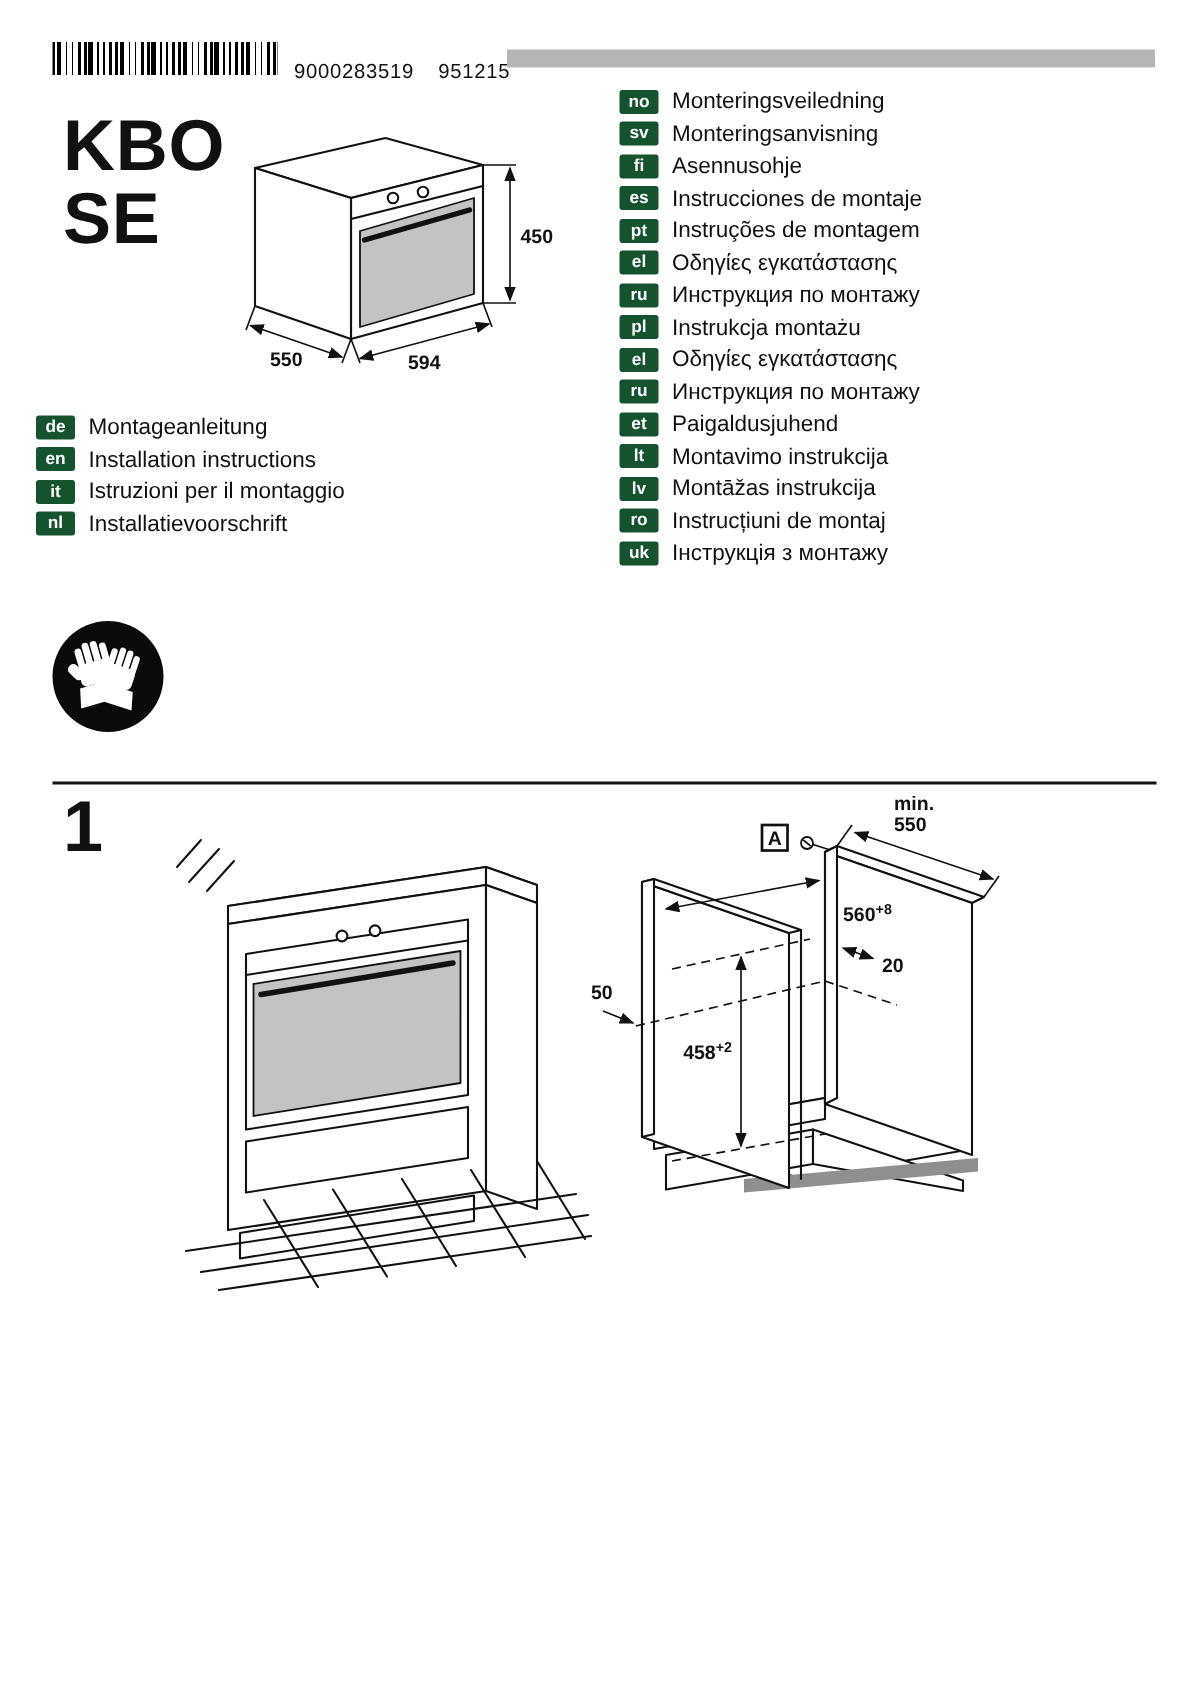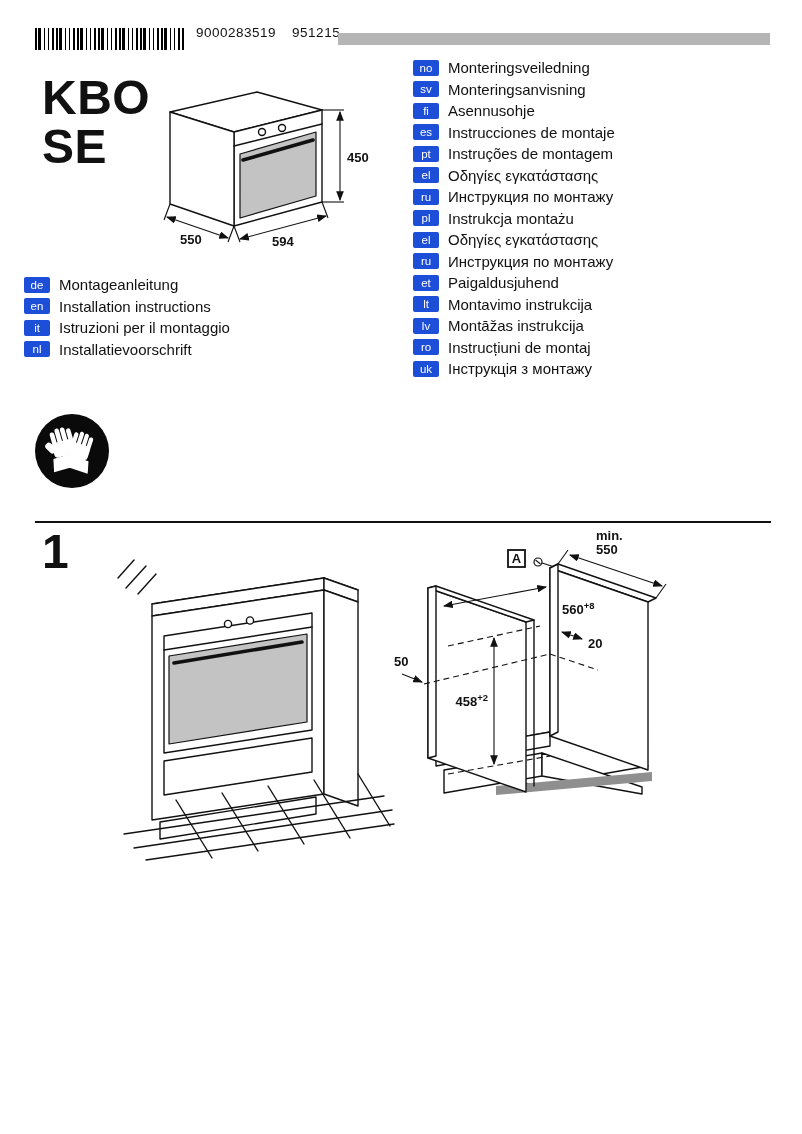--- a/index.html
+++ b/index.html
@@ -11,32 +11,32 @@
   .abs{position:absolute;}
 
   
   .barcode{
     left:35px;top:28px;width:150px;height:22px;
     background:repeating-linear-gradient(90deg,
       #000 0 2px,#fff 2px 3px,#000 3px 6px,#fff 6px 9px,
       #000 9px 10px,#fff 10px 13px,#000 13px 14px,#fff 14px 17px,
       #000 17px 19px,#fff 19px 21px);
   }
-  .codes{left:196px;top:25px;font-size:13.5px;letter-spacing:.5px;white-space:nowrap;}
+  .codes{left:196px;top:40px;font-size:13.5px;letter-spacing:.5px;white-space:nowrap;}
   .codes span{margin-right:16px;}
   .graybar{left:338px;top:33px;width:432px;height:12px;background:#b5b5b5;}
 
   .brand{left:42px;top:74px;font-size:48px;font-weight:bold;line-height:1.02;letter-spacing:.5px;}
 
   
   .langs{display:flex;flex-direction:column;}
   .lang-row{display:flex;align-items:center;gap:9px;height:21.5px;}
   .badge{
-    flex:0 0 26px;width:26px;height:16px;background:#1d4ed8;color:#fff;
-    font-size:11.5px;font-weight:normal;display:flex;align-items:center;justify-content:center;
+    flex:0 0 26px;width:26px;height:16px;background:#14532d;color:#fff;
+    font-size:11.5px;font-weight:bold;display:flex;align-items:center;justify-content:center;
     border-radius:2px;
   }
   .lang-label{font-size:15px;font-weight:normal;white-space:nowrap;}
   .langs-right{left:413px;top:57px;}
   .langs-left{left:24px;top:274px;}
 
   .gloves{left:33px;top:412px;width:78px;height:78px;}
 
   .rule{left:35px;top:521px;width:736px;height:2px;background:#111;}
   .fignum{left:42px;top:524px;font-size:48px;font-weight:bold;}

